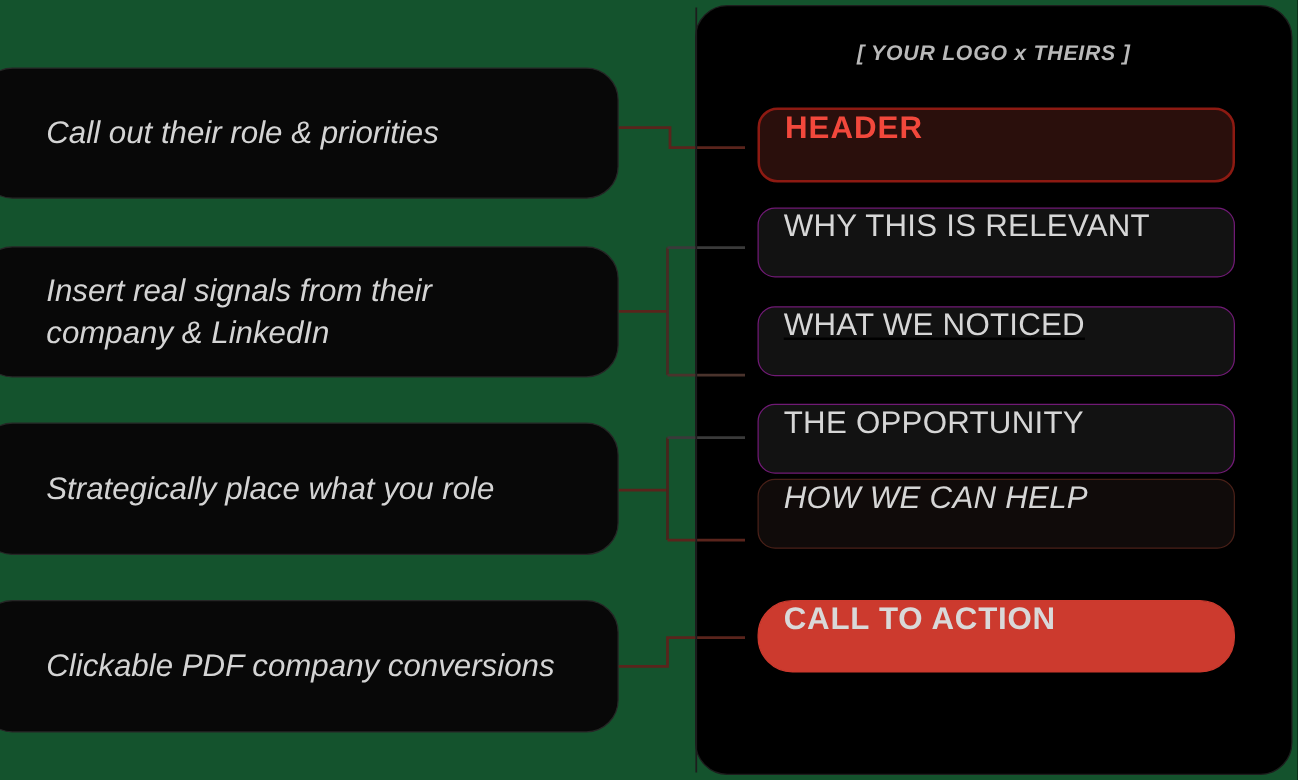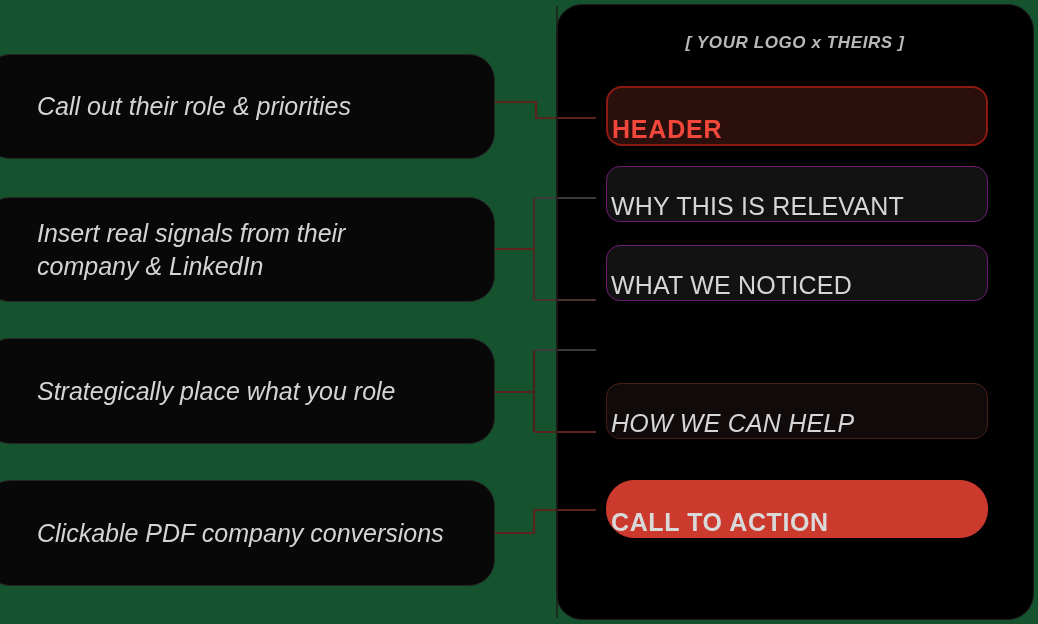--- a/index.html
+++ b/index.html
@@ -48,23 +48,23 @@
     white-space: nowrap;
   }
 
   
   .block {
     position: absolute;
     left: 606px;
     width: 382px;
     box-sizing: border-box;
     display: flex;
-    align-items: flex-end;
+    align-items: flex-start;
     border-radius: 14px;
-    padding-left: 4px;
+    padding-left: 20px;
     white-space: nowrap;
   }
   .block .block-label {
     font-size: 25px;
     letter-spacing: 0.2px;
   }
 
   .block.b-header {
     top: 86px;
     height: 60px;
@@ -82,21 +82,21 @@
     height: 56px;
     background: #121212;
     border: 1px solid #701a75;
   }
   .block.b-plain .block-label {
     color: #d6d6d6;
     font-weight: normal;
   }
 
   .block.b-relevant  { top: 166px; }
-  .block.b-noticed   { top: 245px; }
+  .block.b-noticed   { top: 245px; text-decoration: underline; }
   .block.b-opportunity { top: 323px; }
 
   .block.b-help {
     top: 383px;
     height: 56px;
     background: #100b0a;
     border: 1px solid #492018;
     font-style: italic;
   }
   .block.b-help .block-label {
@@ -166,20 +166,23 @@
   </div>
 
   <div class="block b-plain b-relevant">
     <span class="block-label">WHY THIS IS RELEVANT</span>
   </div>
 
   <div class="block b-plain b-noticed">
     <span class="block-label">WHAT WE NOTICED</span>
   </div>
 
+  <div class="block b-plain b-opportunity">
+    <span class="block-label">THE OPPORTUNITY</span>
+  </div>
 
   <div class="block b-help">
     <span class="block-label">HOW WE CAN HELP</span>
   </div>
 
   <div class="block b-cta">
     <span class="block-label">CALL TO ACTION</span>
   </div>
 
   <div class="card c1">

